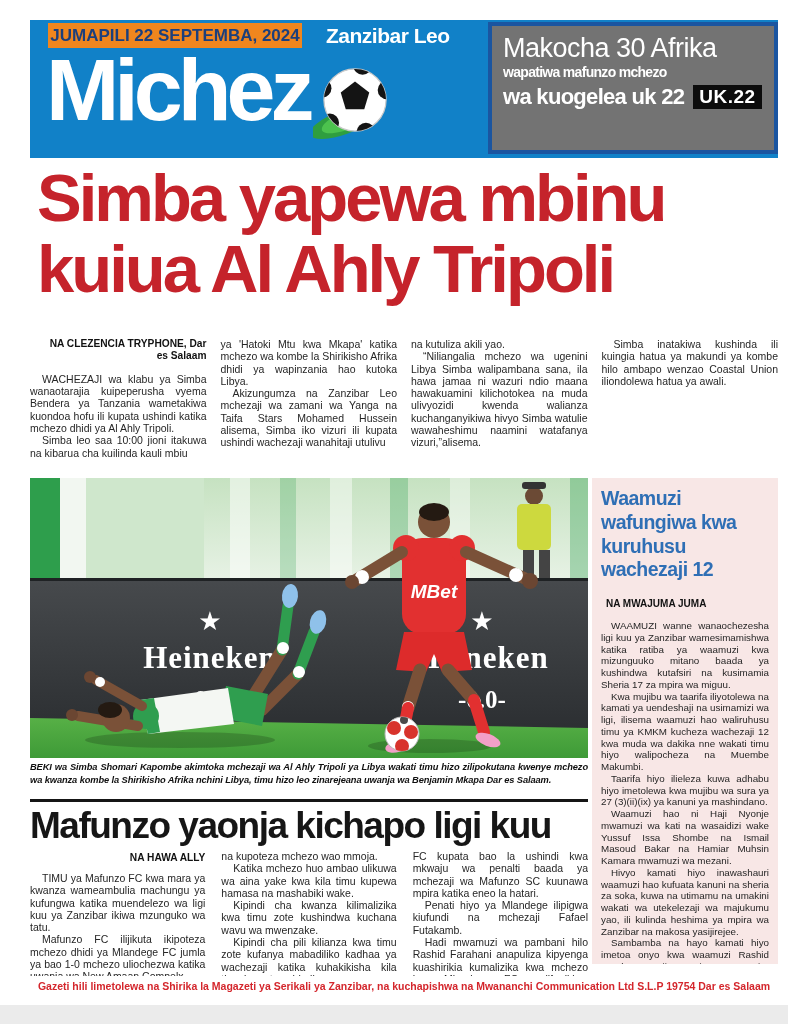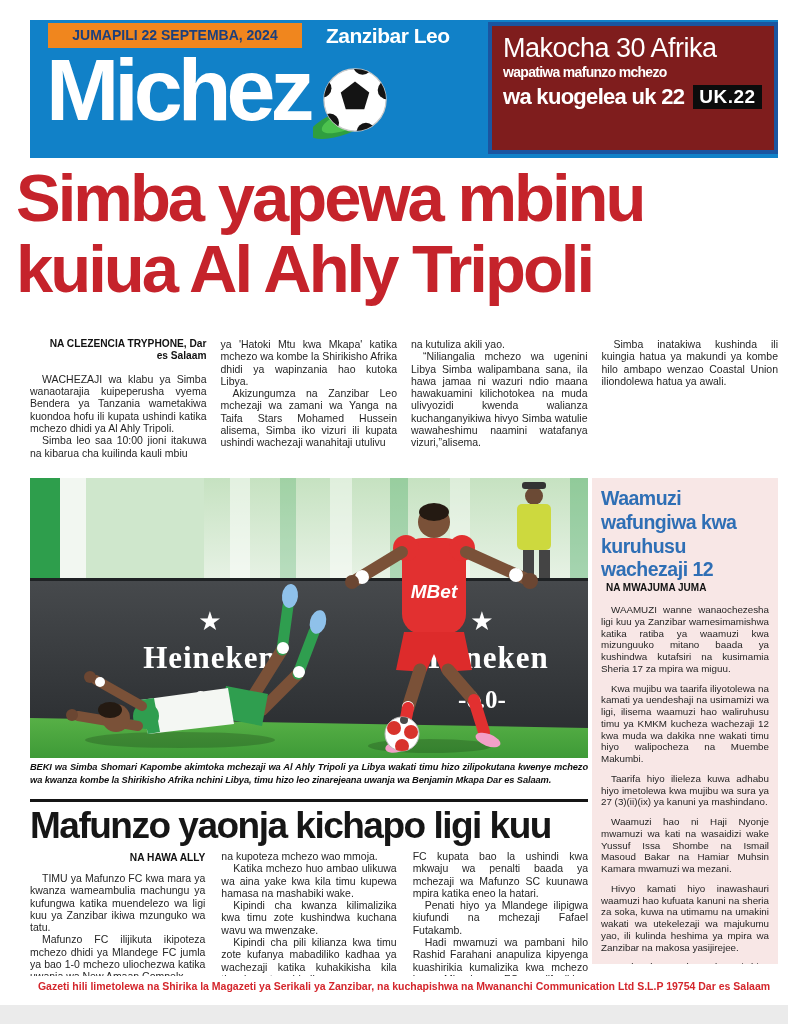--- a/index.html
+++ b/index.html
@@ -3,57 +3,57 @@
 <meta charset="utf-8">
 <style>
   * { box-sizing: border-box; margin: 0; padding: 0; }
   body { margin:0; background:#fff; font-family:"Liberation Sans", sans-serif; }
   .page { position:relative; width:788px; height:1024px; background:#fff; overflow:hidden; }
   .abs { position:absolute; }
 
   
   .masthead { left:30px; top:20px; width:748px; height:138px; background:#1181c8; }
   .date-banner { position:absolute; left:18px; top:3px; width:254px; height:25px; background:#f0861e;
-    color:#1c3f7c; font-weight:bold; font-size:14px; line-height:25px; text-align:center; }
+    color:#1c3f7c; font-weight:bold; font-size:17px; line-height:25px; text-align:center; }
   .brand { position:absolute; left:296px; top:4px; color:#fff; font-weight:bold; font-size:21px; letter-spacing:-0.5px; }
   .michezo { position:absolute; left:16px; top:24px; display:flex; align-items:flex-start;
     color:#fff; font-weight:800; font-size:88px; letter-spacing:-5px; line-height:1.05; }
   .michezo svg { margin-left:4px; margin-top:14px; }
-  .promo { position:absolute; right:0; top:2px; width:290px; height:132px; background:#7f1d1d;
+  .promo { position:absolute; right:0; top:2px; width:290px; height:132px; background:#737373;
     border:4px solid #1b55a0; padding:7px 11px; color:#fff; }
   .promo-l1 { font-size:27px; font-weight:400; letter-spacing:-0.5px; }
   .promo-l2 { font-size:14px; font-weight:700; letter-spacing:-0.7px; }
   .promo-l3 { font-size:22px; font-weight:700; margin-top:4px; letter-spacing:-0.7px; display:flex; align-items:center; }
   .uk-badge { background:#0c0c0c; color:#fff; font-weight:800; font-size:19px; padding:1px 6px; margin-left:9px; letter-spacing:0.5px; }
 
   
-  .lead-headline { left:16px; top:162px; width:748px; color:#c5232b; font-weight:800;
+  .lead-headline { left:37px; top:162px; width:748px; color:#c5232b; font-weight:800;
     font-size:67px; line-height:1.06; letter-spacing:-3px; }
   .lead-cols { left:30px; top:338px; width:748px; height:138px; display:flex; gap:14px; overflow:hidden; }
   .col { flex:1; font-size:10.5px; line-height:1.17; color:#262626; text-align:justify; }
   .byline { font-weight:bold; font-size:10.2px; color:#111; margin:0 0 11px 6px; text-align:right; }
   .para { margin:0; text-indent:12px; }
   .cont .para:first-child { text-indent:0; }
 
   
   .photo-wrap { left:30px; top:478px; width:558px; height:280px; overflow:hidden; }
   .caption { left:30px; top:761px; width:558px; font-size:9.3px; font-weight:bold; font-style:italic;
     line-height:1.35; text-align:justify; color:#101010; letter-spacing:-0.1px; }
   .rule { left:30px; top:799px; width:558px; height:3px; background:#151515; }
 
   
   .m-head { left:30px; top:805px; width:558px; font-size:37px; font-weight:800; letter-spacing:-1.5px; color:#161616; }
   .m-cols { left:30px; top:850px; width:558px; height:126px; display:flex; gap:16px; overflow:hidden; }
   .m-cols .byline { margin:2px 0 8px 6px; }
 
   
   .sidebar { left:592px; top:478px; width:186px; height:486px; background:#f8e7e6; padding:9px 9px; overflow:hidden; }
-  .sb-head { color:#2f6fb5; font-weight:700; font-size:19.5px; line-height:1.22; letter-spacing:-0.5px; margin-bottom:0; }
+  .sb-head { color:#2f6fb5; font-weight:700; font-size:19.5px; line-height:1.22; letter-spacing:-0.5px; margin-bottom:16px; }
   .sb-byline { font-weight:bold; font-size:10px; color:#111; margin:0 0 11px 5px; }
-  .sb-body .para { font-size:9.8px; line-height:1.2; text-align:justify; color:#262626; text-indent:10px;margin-top:8px; }
+  .sb-body .para { font-size:9.8px; line-height:1.2; text-align:justify; color:#262626; text-indent:10px; }
 
   
   .footer { left:30px; top:980px; width:748px; text-align:center; color:#d4262c; font-weight:bold; font-size:10.5px; }
   .bottom-strip { left:0; top:1005px; width:788px; height:19px; background:#ebebeb; }
 </style>
 </head>
 <body>
 
 <div class="page">
 

